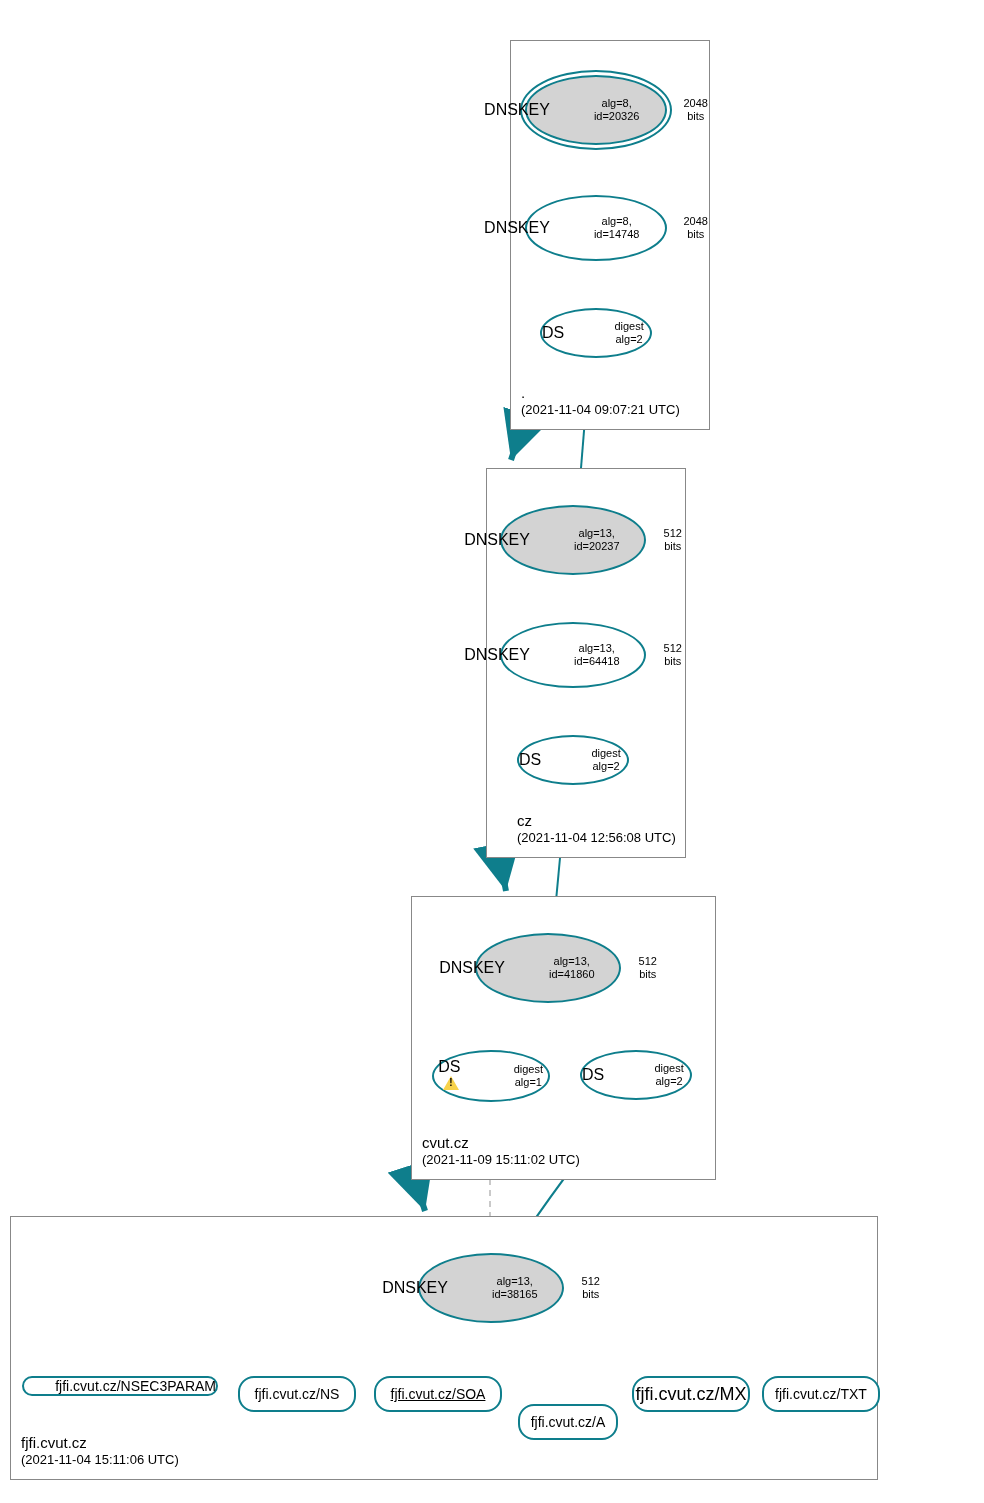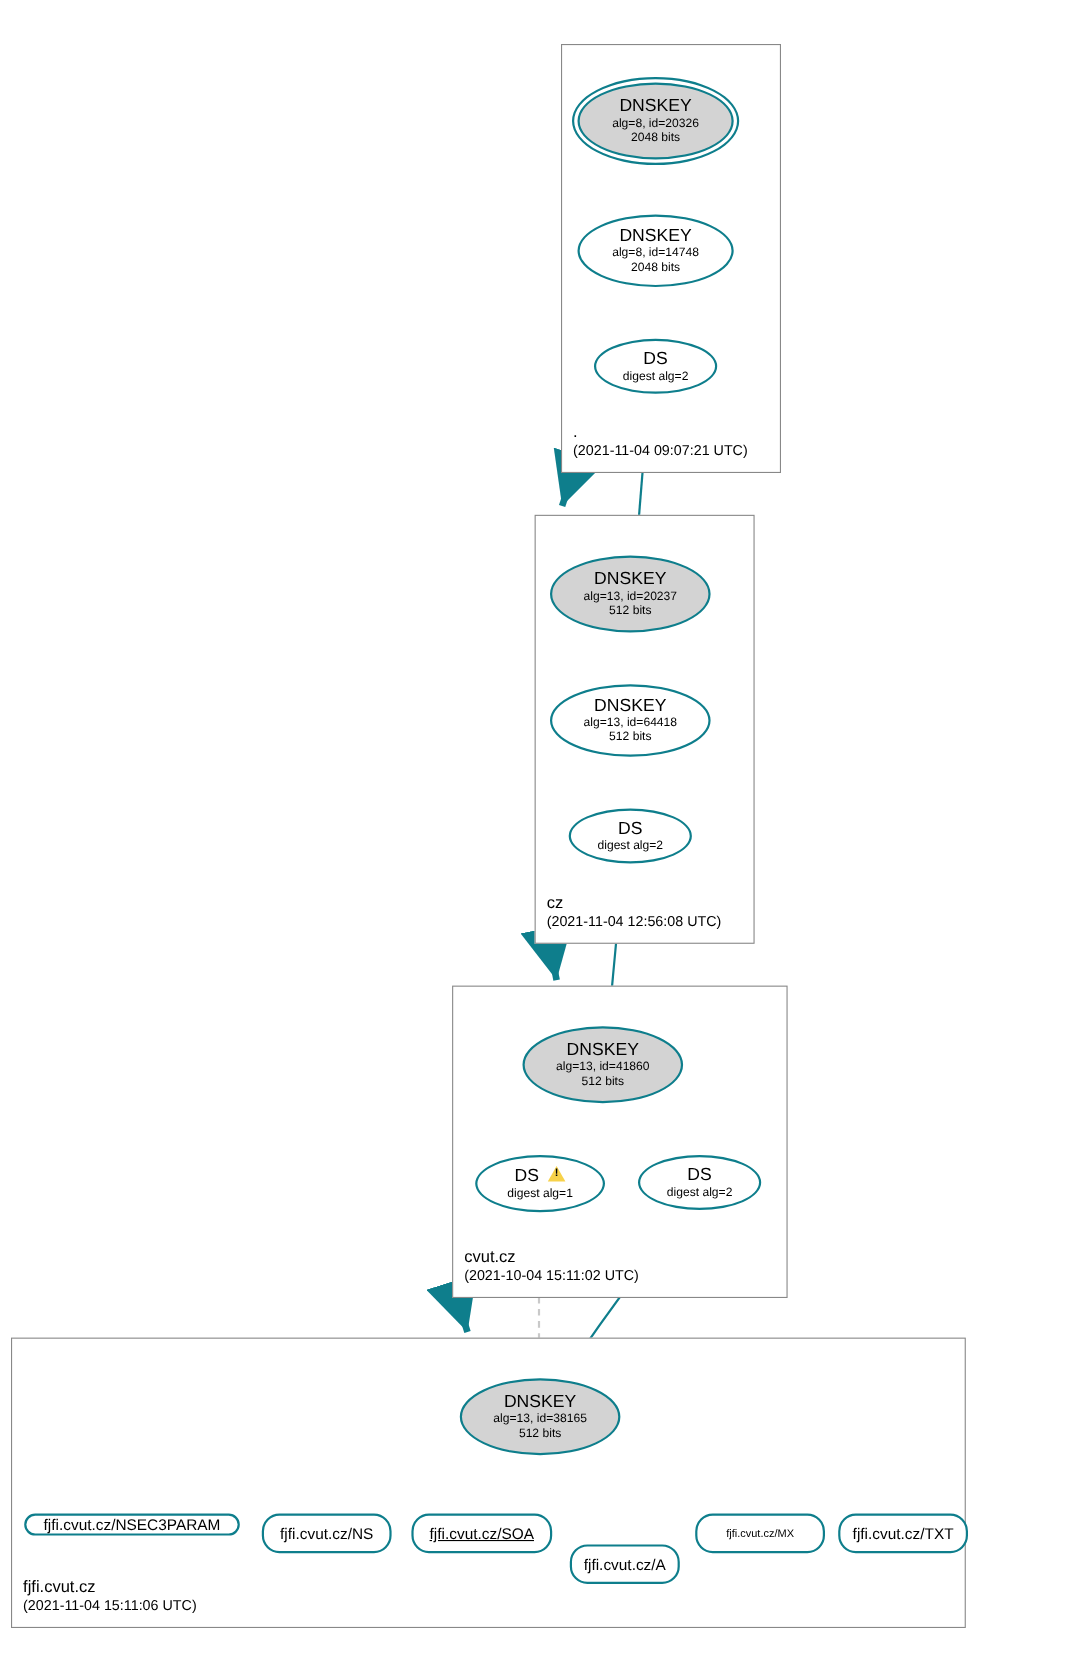--- a/index.html
+++ b/index.html
@@ -30,24 +30,25 @@
   }
   .zone-label .ts {
     font-size: 13px;
   }
   .node {
     position: absolute;
     border: 2px solid #0e7e8c;
     text-align: center;
     box-sizing: border-box;
     display: flex;
-    flex-direction: column;
+    flex-direction: row;
     justify-content: center;
     align-items: center;
     background: #fff;
+    gap: 44px;
   }
   .node.ksk {
     background: #d3d3d3;
   }
   .node .title {
     font-size: 16px;
     color: #000;
   }
   .node .sub {
     font-size: 11px;
@@ -174,21 +175,21 @@
     <div class="title">DNSKEY</div>
     <div class="sub">alg=8, id=14748</div>
     <div class="sub">2048 bits</div>
   </div>
   <div class="node ellipse" style="left:540px; top:308px; width:112px; height:50px;">
     <div class="title">DS</div>
     <div class="sub">digest alg=2</div>
   </div>
 
   <div class="zone" style="left:486px; top:468px; width:200px; height:390px;">
-    <div class="zone-label" style="bottom:10px;">
+    <div class="zone-label" style="bottom:10px;margin-left:20px;">
       <div>cz</div>
       <div class="ts">(2021-11-04 12:56:08 UTC)</div>
     </div>
   </div>
   <div class="node ellipse ksk" style="left:500px; top:505px; width:146px; height:70px;">
     <div class="title">DNSKEY</div>
     <div class="sub">alg=13, id=20237</div>
     <div class="sub">512 bits</div>
   </div>
   <div class="node ellipse" style="left:500px; top:622px; width:146px; height:66px;">
@@ -197,21 +198,21 @@
     <div class="sub">512 bits</div>
   </div>
   <div class="node ellipse" style="left:517px; top:735px; width:112px; height:50px;">
     <div class="title">DS</div>
     <div class="sub">digest alg=2</div>
   </div>
 
   <div class="zone" style="left:411px; top:896px; width:305px; height:284px;">
     <div class="zone-label" style="bottom:10px;">
       <div>cvut.cz</div>
-      <div class="ts">(2021-10-04 15:11:02 UTC)</div>
+      <div class="ts">(2021-11-09 15:11:02 UTC)</div>
     </div>
   </div>
   <div class="node ellipse ksk" style="left:475px; top:933px; width:146px; height:70px;">
     <div class="title">DNSKEY</div>
     <div class="sub">alg=13, id=41860</div>
     <div class="sub">512 bits</div>
   </div>
   <div class="node ellipse" style="left:432px; top:1050px; width:118px; height:52px;">
     <div class="title">
       <span>DS</span>
@@ -242,19 +243,19 @@
   <div class="node rrect" style="left:238px; top:1376px; width:118px; height:36px;">
     <span style="font-size:14px;">fjfi.cvut.cz/NS</span>
   </div>
   <div class="node rrect" style="left:374px; top:1376px; width:128px; height:36px;">
     <span style="font-size:14px;text-decoration:underline;">fjfi.cvut.cz/SOA</span>
   </div>
   <div class="node rrect" style="left:518px; top:1376px; width:100px; height:36px;margin-top:28px;">
     <span style="font-size:14px;">fjfi.cvut.cz/A</span>
   </div>
   <div class="node rrect" style="left:632px; top:1376px; width:118px; height:36px;">
-    <span style="font-size:10px;">fjfi.cvut.cz/MX</span>
+    <span style="font-size:18px;">fjfi.cvut.cz/MX</span>
   </div>
   <div class="node rrect" style="left:762px; top:1376px; width:118px; height:36px;">
     <span style="font-size:14px;">fjfi.cvut.cz/TXT</span>
   </div>
 
 </div>
 
 </body></html>

